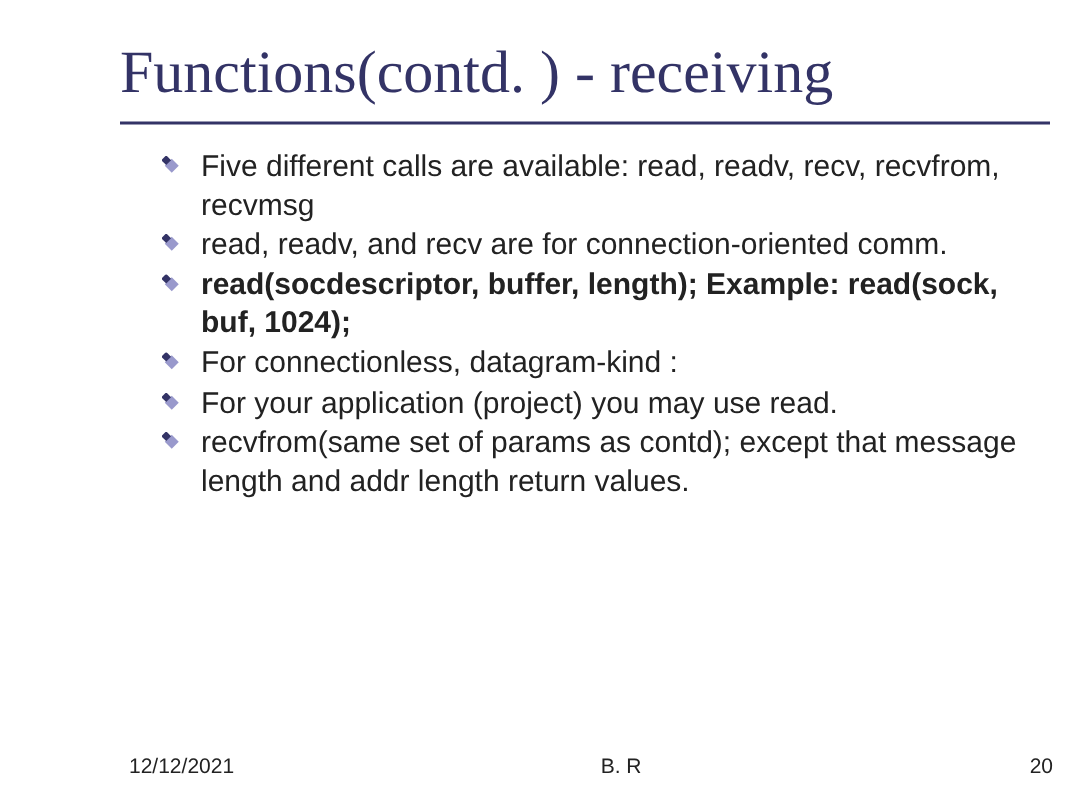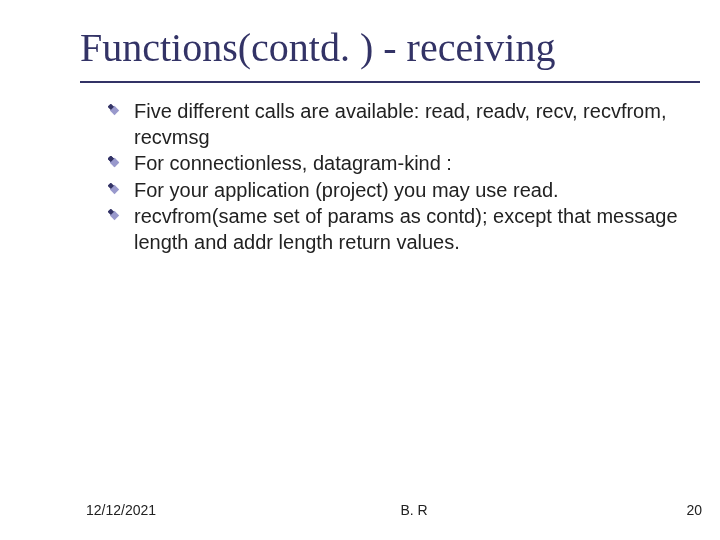--- a/index.html
+++ b/index.html
@@ -85,21 +85,27 @@
             <svg width="13" height="13" viewBox="0 0 13 13">
   <rect x="3.2" y="3.2" width="6.6" height="6.6" transform="rotate(45 6.5 6.5)" fill="#9999cc"></rect>
   <rect x="0.5" y="0.5" width="4.6" height="4.6" transform="rotate(45 2.8 2.8)" fill="#333366"></rect>
 </svg>
           </span><span>Five different calls are available: read, readv, recv, recvfrom, recvmsg</span></li>
         <li class="bullet-item"><span class="bullet-icon">
             <svg width="13" height="13" viewBox="0 0 13 13">
   <rect x="3.2" y="3.2" width="6.6" height="6.6" transform="rotate(45 6.5 6.5)" fill="#9999cc"></rect>
   <rect x="0.5" y="0.5" width="4.6" height="4.6" transform="rotate(45 2.8 2.8)" fill="#333366"></rect>
 </svg>
-          </span></li>
+          </span><span>read, readv, and recv are for connection-oriented comm.</span></li>
+        <li class="bullet-item"><span class="bullet-icon">
+            <svg width="13" height="13" viewBox="0 0 13 13">
+  <rect x="3.2" y="3.2" width="6.6" height="6.6" transform="rotate(45 6.5 6.5)" fill="#9999cc"></rect>
+  <rect x="0.5" y="0.5" width="4.6" height="4.6" transform="rotate(45 2.8 2.8)" fill="#333366"></rect>
+</svg>
+          </span><span class="bold">read(socdescriptor, buffer, length); Example: read(sock, buf, 1024);</span></li>
         <li class="bullet-item"><span class="bullet-icon">
             <svg width="13" height="13" viewBox="0 0 13 13">
   <rect x="3.2" y="3.2" width="6.6" height="6.6" transform="rotate(45 6.5 6.5)" fill="#9999cc"></rect>
   <rect x="0.5" y="0.5" width="4.6" height="4.6" transform="rotate(45 2.8 2.8)" fill="#333366"></rect>
 </svg>
           </span><span>For connectionless, datagram-kind :</span></li>
         <li class="bullet-item"><span class="bullet-icon">
             <svg width="13" height="13" viewBox="0 0 13 13">
   <rect x="3.2" y="3.2" width="6.6" height="6.6" transform="rotate(45 6.5 6.5)" fill="#9999cc"></rect>
   <rect x="0.5" y="0.5" width="4.6" height="4.6" transform="rotate(45 2.8 2.8)" fill="#333366"></rect>

